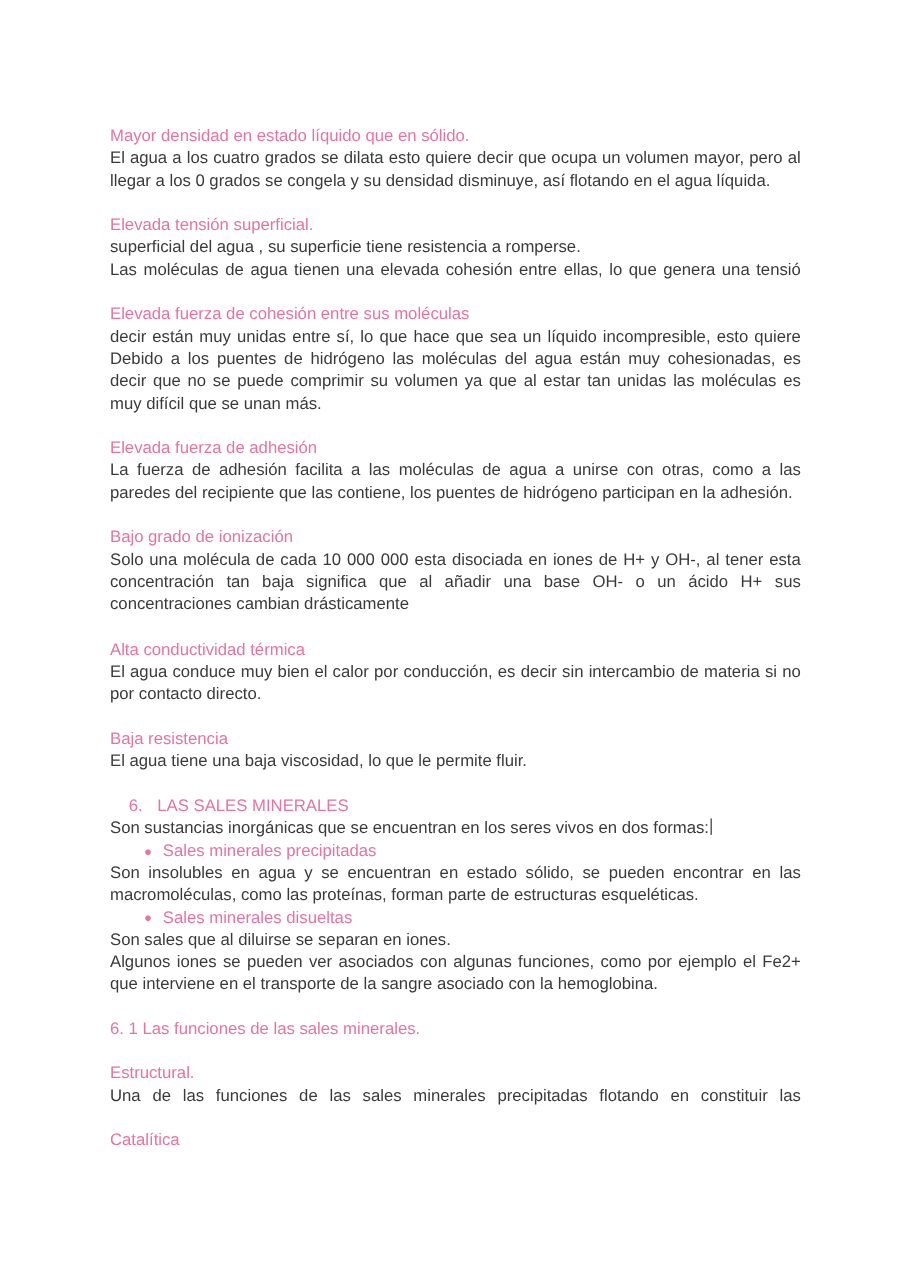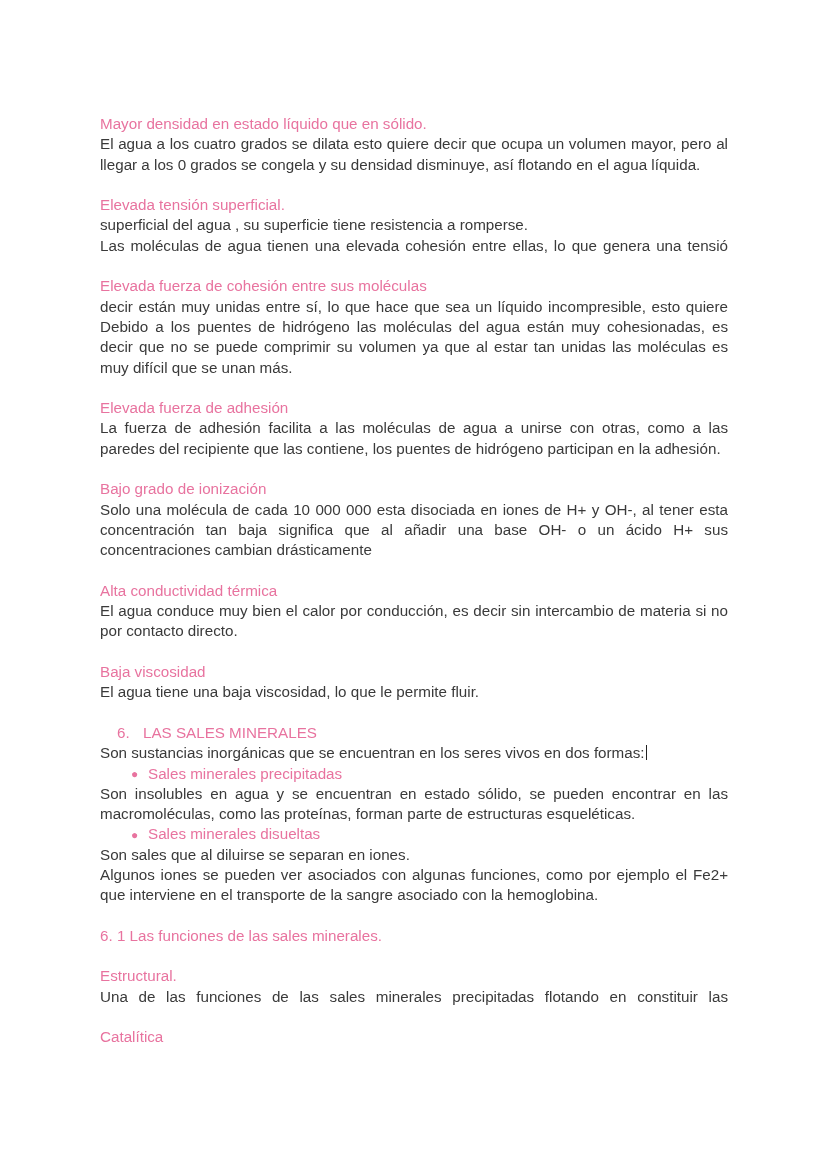--- a/index.html
+++ b/index.html
@@ -97,21 +97,21 @@
       <div class="spacer"></div>
       <div class="line heading">Bajo grado de ionización</div>
       <div class="line justify"><span>Solo una molécula de cada 10 000 000 esta disociada en iones de H+ y OH-, al tener esta</span></div>
       <div class="line justify"><span>concentración tan baja significa que al añadir una base OH- o un ácido H+ sus</span></div>
       <div class="line"><span>concentraciones cambian drásticamente</span></div>
       <div class="spacer"></div>
       <div class="line heading">Alta conductividad térmica</div>
       <div class="line justify"><span>El agua conduce muy bien el calor por conducción, es decir sin intercambio de materia si no</span></div>
       <div class="line"><span>por contacto directo.</span></div>
       <div class="spacer"></div>
-      <div class="line heading">Baja viscosidad</div>
+      <div class="line heading">Baja resistencia</div>
       <div class="line"><span>El agua tiene una baja viscosidad, lo que le permite fluir.</span></div>
       <div class="spacer"></div>
       <div class="line numbered"><span class="num">6.</span><span class="label">LAS SALES MINERALES</span></div>
       <div class="line"><span>Son sustancias inorgánicas que se encuentran en los seres vivos en dos formas:</span><span class="cursor"></span></div>
       <div class="line bullet"><span class="dot">●</span><span class="label">Sales minerales precipitadas</span></div>
       <div class="line justify"><span>Son insolubles en agua y se encuentran en estado sólido, se pueden encontrar en las</span></div>
       <div class="line"><span>macromoléculas, como las proteínas, forman parte de estructuras esqueléticas.</span></div>
       <div class="line bullet"><span class="dot">●</span><span class="label">Sales minerales disueltas</span></div>
       <div class="line"><span>Son sales que al diluirse se separan en iones.</span></div>
       <div class="line justify"><span>Algunos iones se pueden ver asociados con algunas funciones, como por ejemplo el Fe2+</span></div>

